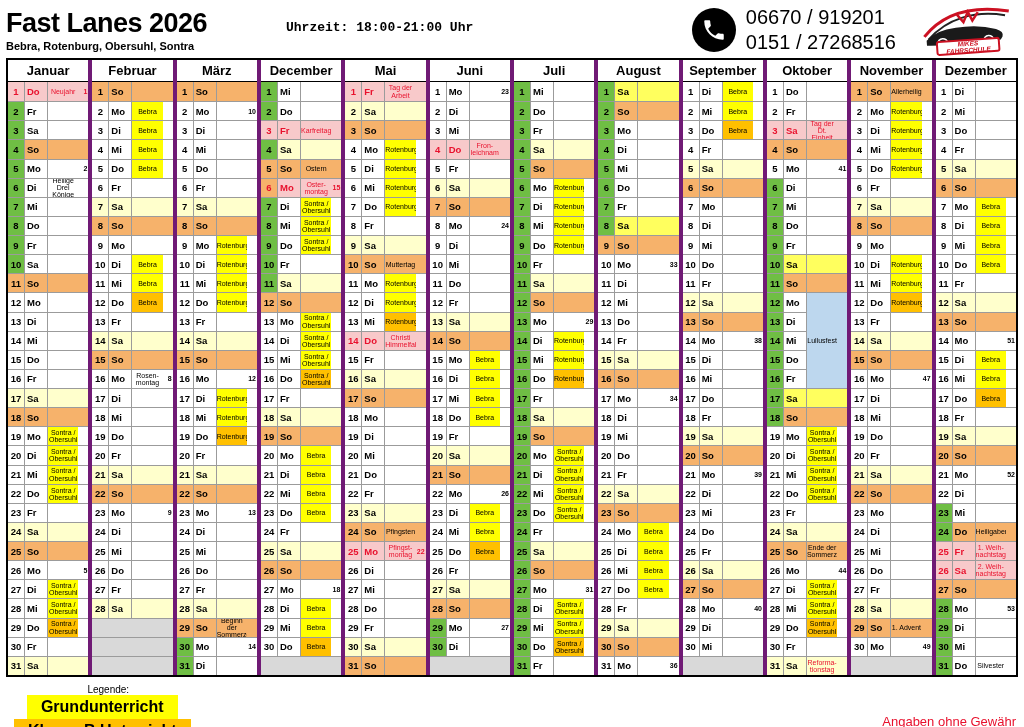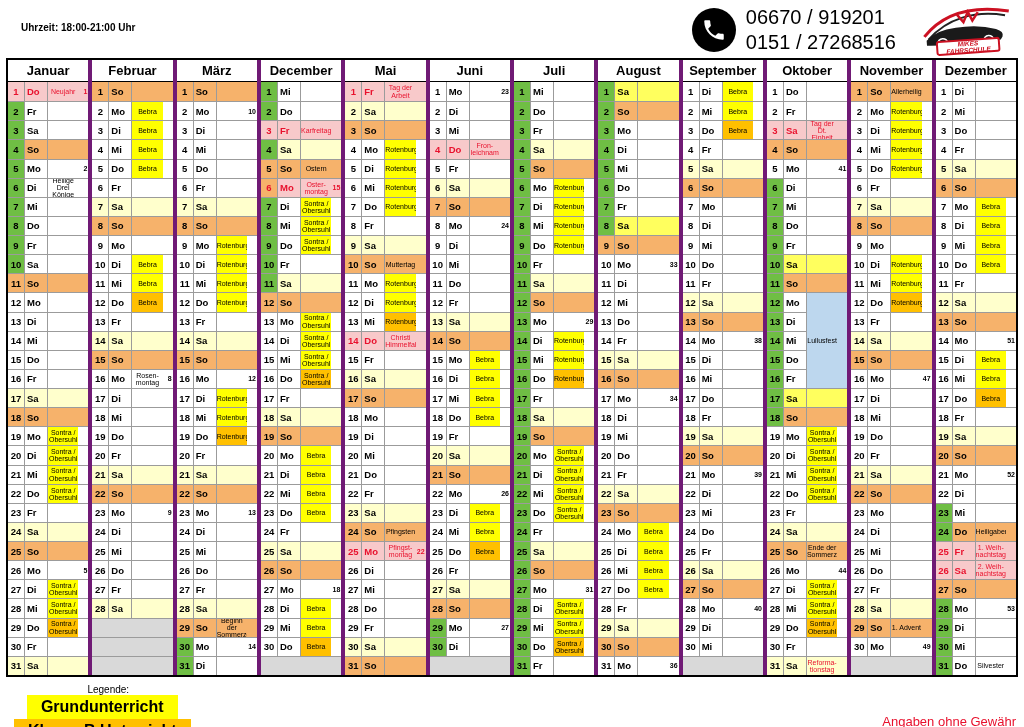--- a/index.html
+++ b/index.html
@@ -5,21 +5,21 @@
   * { box-sizing: border-box; margin: 0; padding: 0; }
   html,body { width:1024px; height:727px; overflow:hidden; background:#fff;
     font-family:"Liberation Sans", sans-serif; }
   .page { width:1024px; height:727px; padding:2px 6px 0 6px; position:relative; }
 
   
   .top { height:56px; display:flex; align-items:center; position:relative; }
   .title-block { width:280px; }
   .title-block h1 { font-size:27px; font-weight:bold; letter-spacing:-0.5px; }
   .title-block .sub { font-size:11px; font-weight:bold; margin-top:1px; }
-  .uhrzeit { font-size:10px; font-weight:bold; margin-left:15px; margin-top:-6px; }
+  .uhrzeit { font-size:13px; font-weight:bold; margin-top:-6px;font-family:Liberation Mono, monospace; }
   .phone-block { margin-left:auto; display:flex; align-items:center; margin-right:18px; }
   .phone-icon { width:44px; height:44px; border-radius:50%; background:#000;
     display:flex; align-items:center; justify-content:center; margin-right:10px; flex:none; }
   .phone-nums { font-size:20px; font-weight:normal; line-height:1.25; }
   .logo { width:104px; height:52px; position:relative; flex:none; }
 
   
   .cal { display:flex; border:2px solid #000; height:619px; background:#fff; }
   .month { flex:1 1 0; border-left:4px solid #701a75; display:flex; flex-direction:column; min-width:0; }
   .month:first-child { border-left:none; }
@@ -59,20 +59,24 @@
   .legend { position:absolute; left:8px; top:6px; display:flex; align-items:center;flex-direction:column; }
   .legend .ltitle { font-size:10px; margin-right:22px; }
   .lbox { font-size:16px; font-weight:bold; padding:3px 14px; margin-right:34px; }
 </style>
 </head>
 <body>
 
 <div class="page">
 
   <div class="top">
+    <div class="title-block">
+      <h1>Fast Lanes 2026</h1>
+      <div class="sub">Bebra, Rotenburg, Obersuhl, Sontra</div>
+    </div>
     <div class="uhrzeit">Uhrzeit: 18:00-21:00 Uhr</div>
     <div class="phone-block">
       <div class="phone-icon">
         <svg width="26" height="26" viewBox="0 0 24 24">
           <path fill="#fff" d="M6.62 10.79c1.44 2.83 3.76 5.14 6.59 6.59l2.2-2.2c.27-.27.67-.36 1.02-.24 1.12.37 2.33.57 3.57.57.55 0 1 .45 1 1V20c0 .55-.45 1-1 1-9.39 0-17-7.61-17-17 0-.55.45-1 1-1h3.5c.55 0 1 .45 1 1 0 1.25.2 2.45.57 3.57.11.35.03.74-.25 1.02l-2.2 2.2z"></path>
         </svg>
       </div>
       <div class="phone-nums">
         <div>06670 / 919201</div>
         <div>0151 / 27268516</div>

